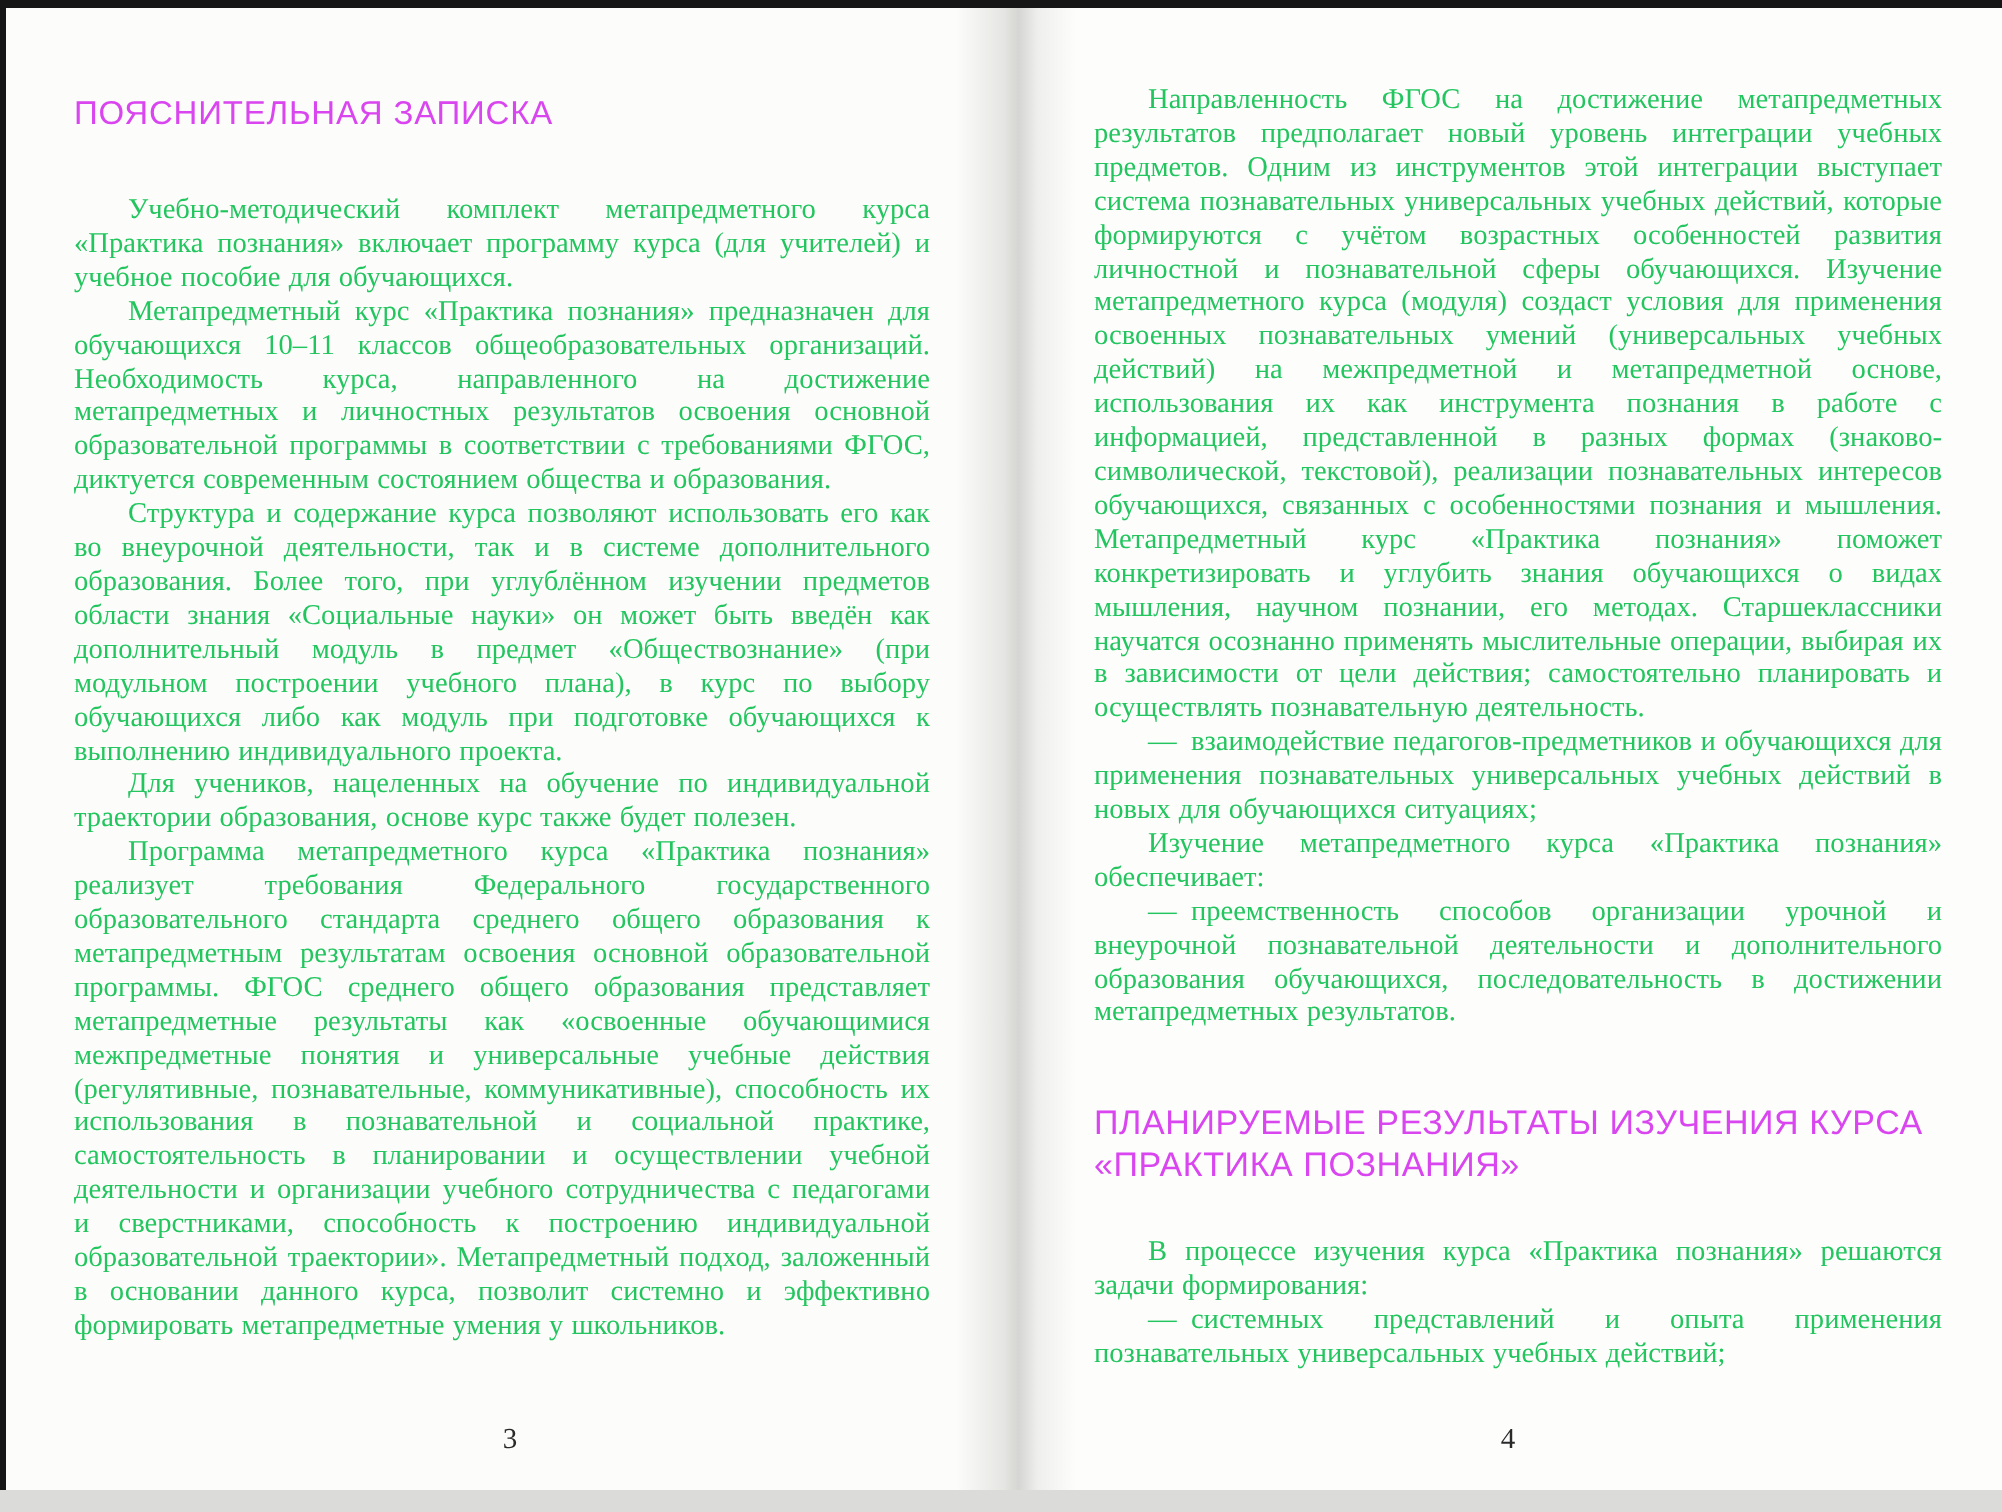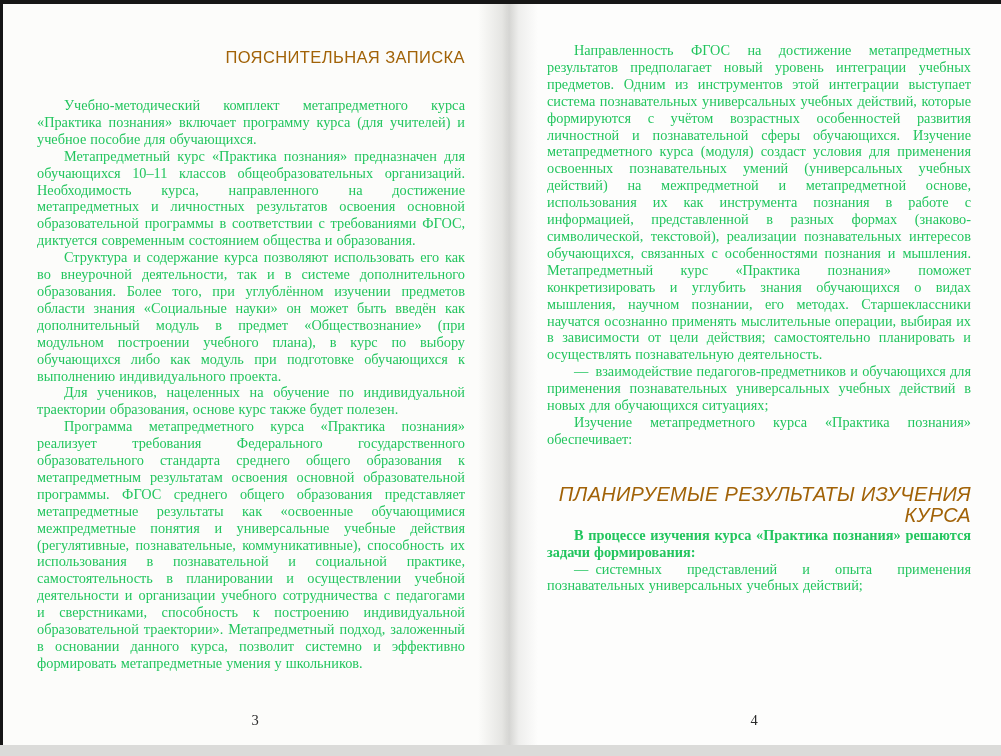--- a/index.html
+++ b/index.html
@@ -27,31 +27,31 @@
   .bottom-strip {
     position:absolute; left:0; top:745px; width:1001px; height:11px;
     background:#dbdbd9; z-index:4;
   }
   .text-col { position:absolute; top:42px; z-index:5; }
   .text-col-left  { left:37px;  width:428px; }
   .text-col-right { left:547px; width:424px; }
 
   .head {
     font-family:"Liberation Sans", sans-serif;
-    font-weight:400; text-align:right; color:#a16207; margin:0;
+    font-weight:400; text-align:left; color:#d946ef; margin:0;
   }
   .chapter-head { font-size:16.5px; letter-spacing:0.4px; margin:6px 0 30px; }
-  .section-head { font-size:20px; letter-spacing:0.3px; line-height:21px; margin:36px 0 1px;font-style:italic; }
+  .section-head { font-size:17px; letter-spacing:0.3px; line-height:21px; margin:36px 0 25px; }
 
   p.body {
     margin:0; text-indent:27px; text-align:justify;
     font-size:14.3px; line-height:16.9px; color:#22c55e;
     word-spacing:0.5px; hyphens:auto; -webkit-hyphens:auto;
   }
-  p.bold { font-weight:700; }
+  p.bold { font-weight:400; }
 
   .pagenum {
     position:absolute; top:712px; text-align:center;
     font-family:"Liberation Serif", serif; font-size:14.5px; color:#2a2a2a; z-index:5;
   }
   .pagenum-left  { left:3px;   width:504px; }
   .pagenum-right { left:507px; width:494px; }
 </style>
 </head>
 <body>
@@ -70,21 +70,23 @@
     <p class="body" lang="ru">Структура и содержание курса позволяют использовать его как во внеурочной деятельности, так и в системе дополнительного образования. Более того, при углублённом изучении предметов области знания «Социальные науки» он может быть введён как дополнительный модуль в предмет «Обществознание» (при модульном построении учебного плана), в курс по выбору обучающихся либо как модуль при подготовке обучающихся к выполнению индивидуального проекта.</p>
     <p class="body" lang="ru">Для учеников, нацеленных на обучение по индивидуальной траектории образования, основе курс также будет полезен.</p>
     <p class="body" lang="ru">Программа метапредметного курса «Практика познания» реализует требования Федерального государственного образовательного стандарта среднего общего образования к метапредметным результатам освоения основной образовательной программы. ФГОС среднего общего образования представляет метапредметные результаты как «освоенные обучающимися межпредметные понятия и универсальные учебные действия (регулятивные, познавательные, коммуникативные), способность их использования в познавательной и социальной практике, самостоятельность в планировании и осуществлении учебной деятельности и организации учебного сотрудничества с педагогами и сверстниками, способность к построению индивидуальной образовательной траектории». Метапредметный подход, заложенный в основании данного курса, позволит системно и эффективно формировать метапредметные умения у школьников.</p>
   </div>
   <div class="pagenum pagenum-left">3</div>
 
   <div class="text-col text-col-right">
     <p class="body" lang="ru">Направленность ФГОС на достижение метапредметных результатов предполагает новый уровень интеграции учебных предметов. Одним из инструментов этой интеграции выступает система познавательных универсальных учебных действий, которые формируются с учётом возрастных особенностей развития личностной и познавательной сферы обучающихся. Изучение метапредметного курса (модуля) создаст условия для применения освоенных познавательных умений (универсальных учебных действий) на межпредметной и метапредметной основе, использования их как инструмента познания в работе с информацией, представленной в разных формах (знаково-символической, текстовой), реализации познавательных интересов обучающихся, связанных с особенностями познания и мышления. Метапредметный курс «Практика познания» поможет конкретизировать и углубить знания обучающихся о видах мышления, научном познании, его методах. Старшеклассники научатся осознанно применять мыслительные операции, выбирая их в зависимости от цели действия; самостоятельно планировать и осуществлять познавательную деятельность.</p>
     <p class="body" lang="ru">— взаимодействие педагогов-предметников и обучающихся для применения познавательных универсальных учебных действий в новых для обучающихся ситуациях;</p>
     <p class="body" lang="ru">Изучение метапредметного курса «Практика познания» обеспечивает:</p>
+    <p class="body" lang="ru">— преемственность способов организации урочной и внеурочной познавательной деятельности и дополнительного образования обучающихся, последовательность в достижении метапредметных результатов.</p>
     <h2 class="head section-head">
       <span>ПЛАНИРУЕМЫЕ РЕЗУЛЬТАТЫ ИЗУЧЕНИЯ КУРСА</span><br>
+      <span>«ПРАКТИКА ПОЗНАНИЯ»</span>
     </h2>
     <p class="body bold" lang="ru">В процессе изучения курса «Практика познания» решаются задачи формирования:</p>
     <p class="body" lang="ru">— системных представлений и опыта применения познавательных универсальных учебных действий;</p>
   </div>
   <div class="pagenum pagenum-right">4</div>
 
 </div>
 
 </body></html>

